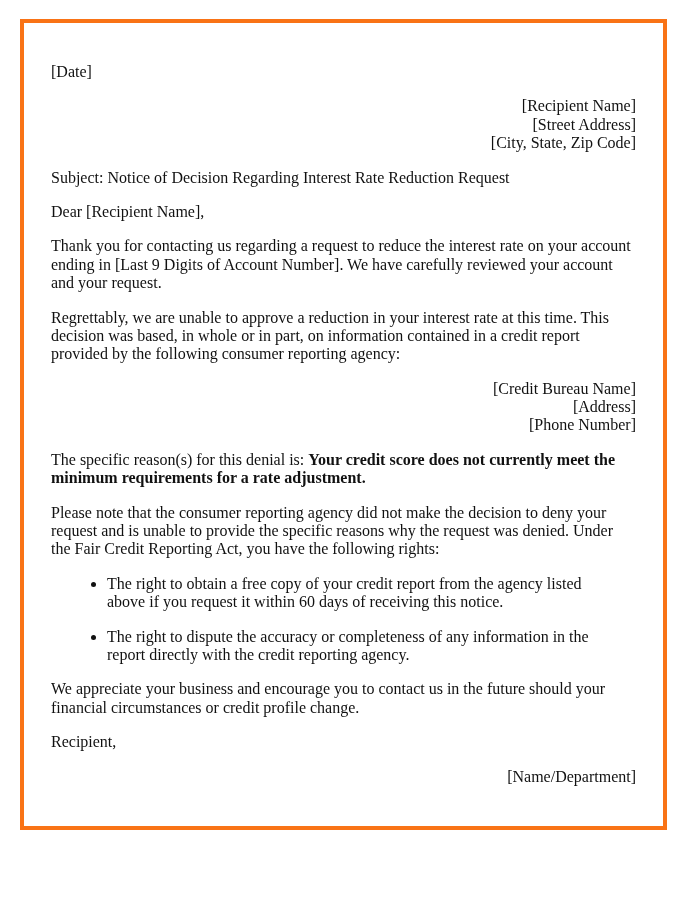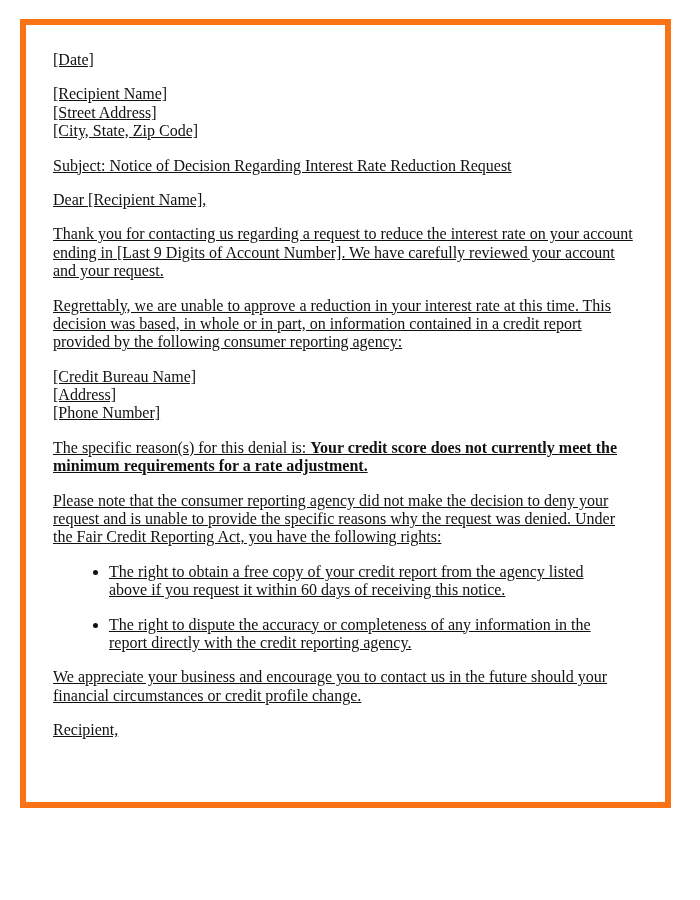--- a/index.html
+++ b/index.html
@@ -16,31 +16,31 @@
     line-height: 1.15;
     color: #111111;
     -webkit-font-smoothing: antialiased;
   }
   .letter {
     position: absolute;
     left: 20px;
     top: 19px;
     width: 585px;
     min-height: 743px;
-    border: 6px solid #f97316;
+    border: 4px solid #f97316;
     background: #ffffff;
-    padding: 10px 27px 24px 27px;
+    padding: 24px 27px 24px 27px;
     box-sizing: content-box;
-    text-decoration: underline;
   }
   .letter p {
     margin: 16px 0;
   }
   .letter .block {
     margin: 16px 0;
+    text-align: right;
   }
   .letter .block div {
     margin: 0;
   }
   .letter ul {
     margin: 16px 0;
     padding-left: 40px;
   }
   .letter li {
     margin: 16px;
@@ -84,15 +84,16 @@
   <ul>
     <li>The right to obtain a free copy of your credit report from the agency listed above if you request it within 60 days of receiving this notice.</li>
     <li>The right to dispute the accuracy or completeness of any information in the report directly with the credit reporting agency.</li>
   </ul>
 
   <p>We appreciate your business and encourage you to contact us in the future should your financial circumstances or credit profile change.</p>
 
   <p>Recipient,</p>
 
   <div class="block">
+    <div>[Name/Department]</div>
   </div>
 
 </div>
 
 </body></html>

